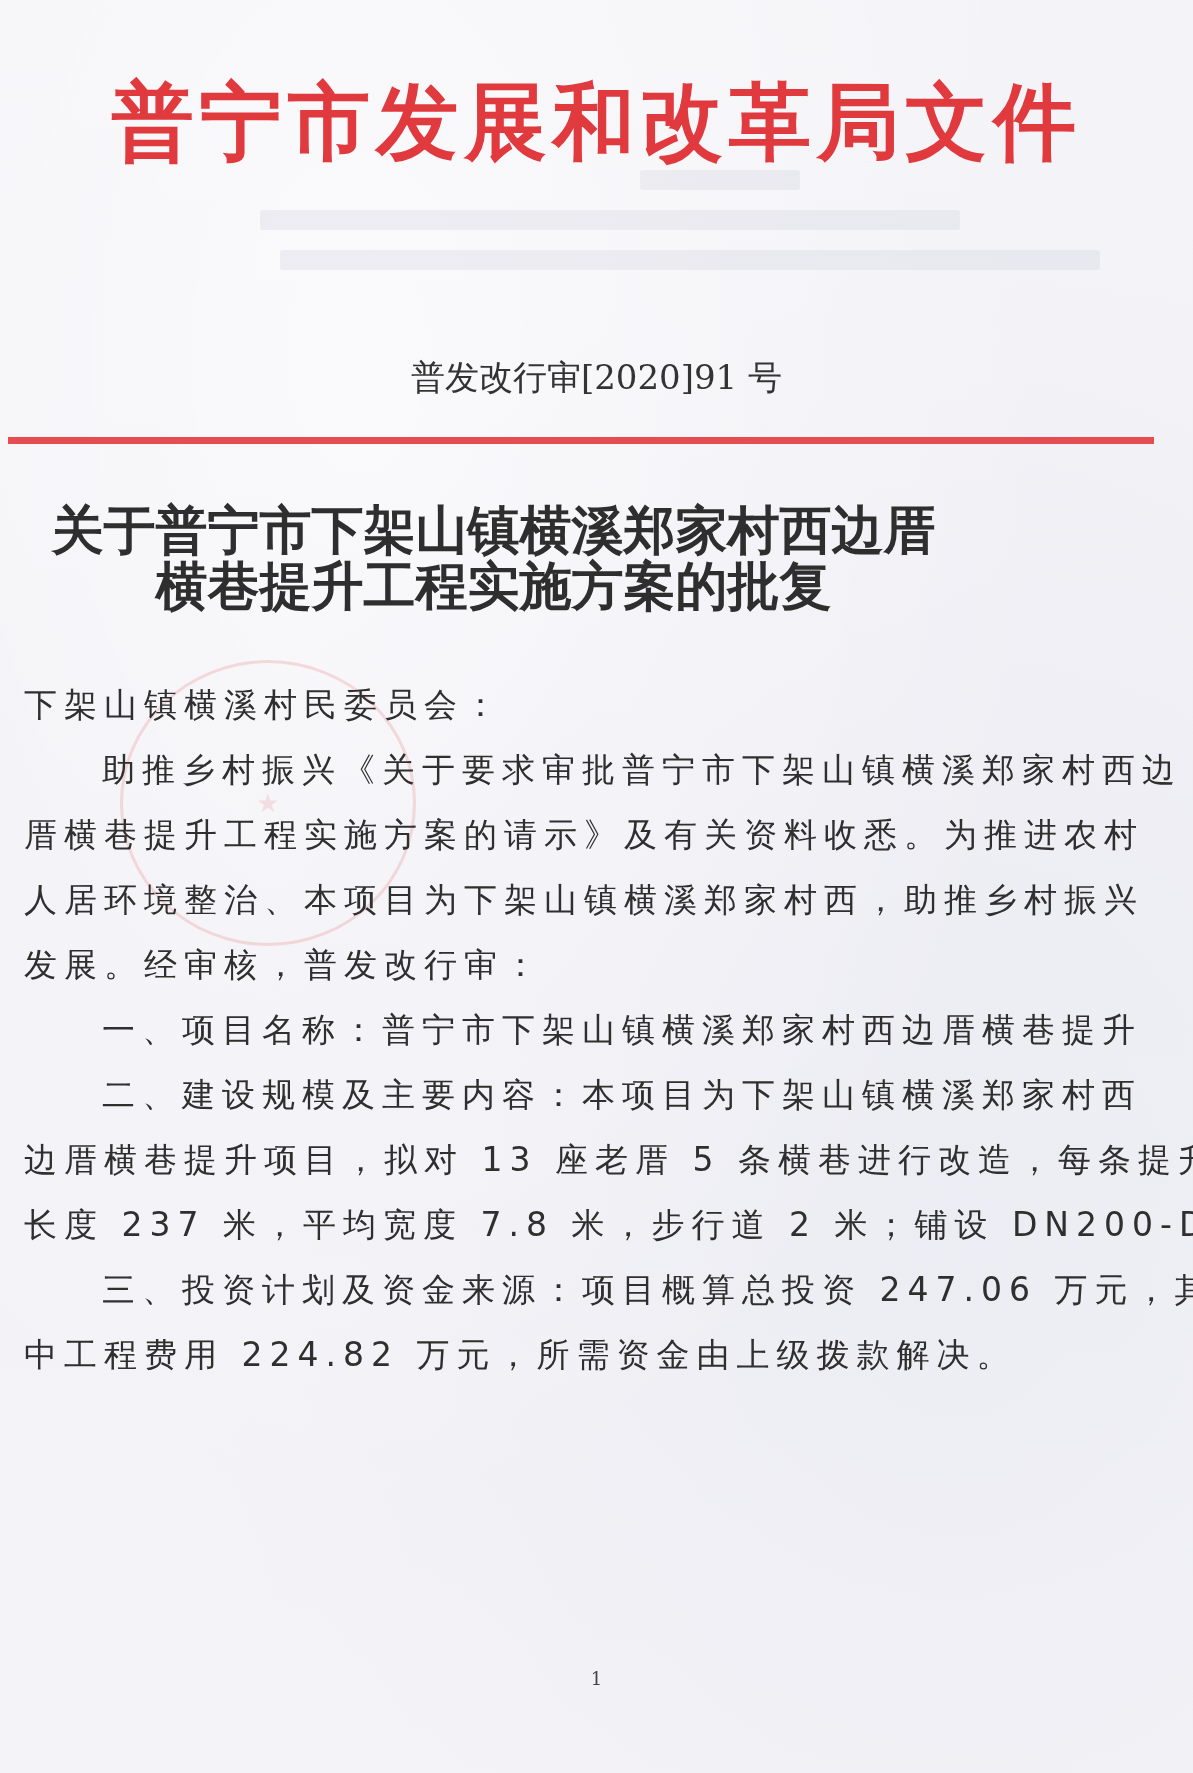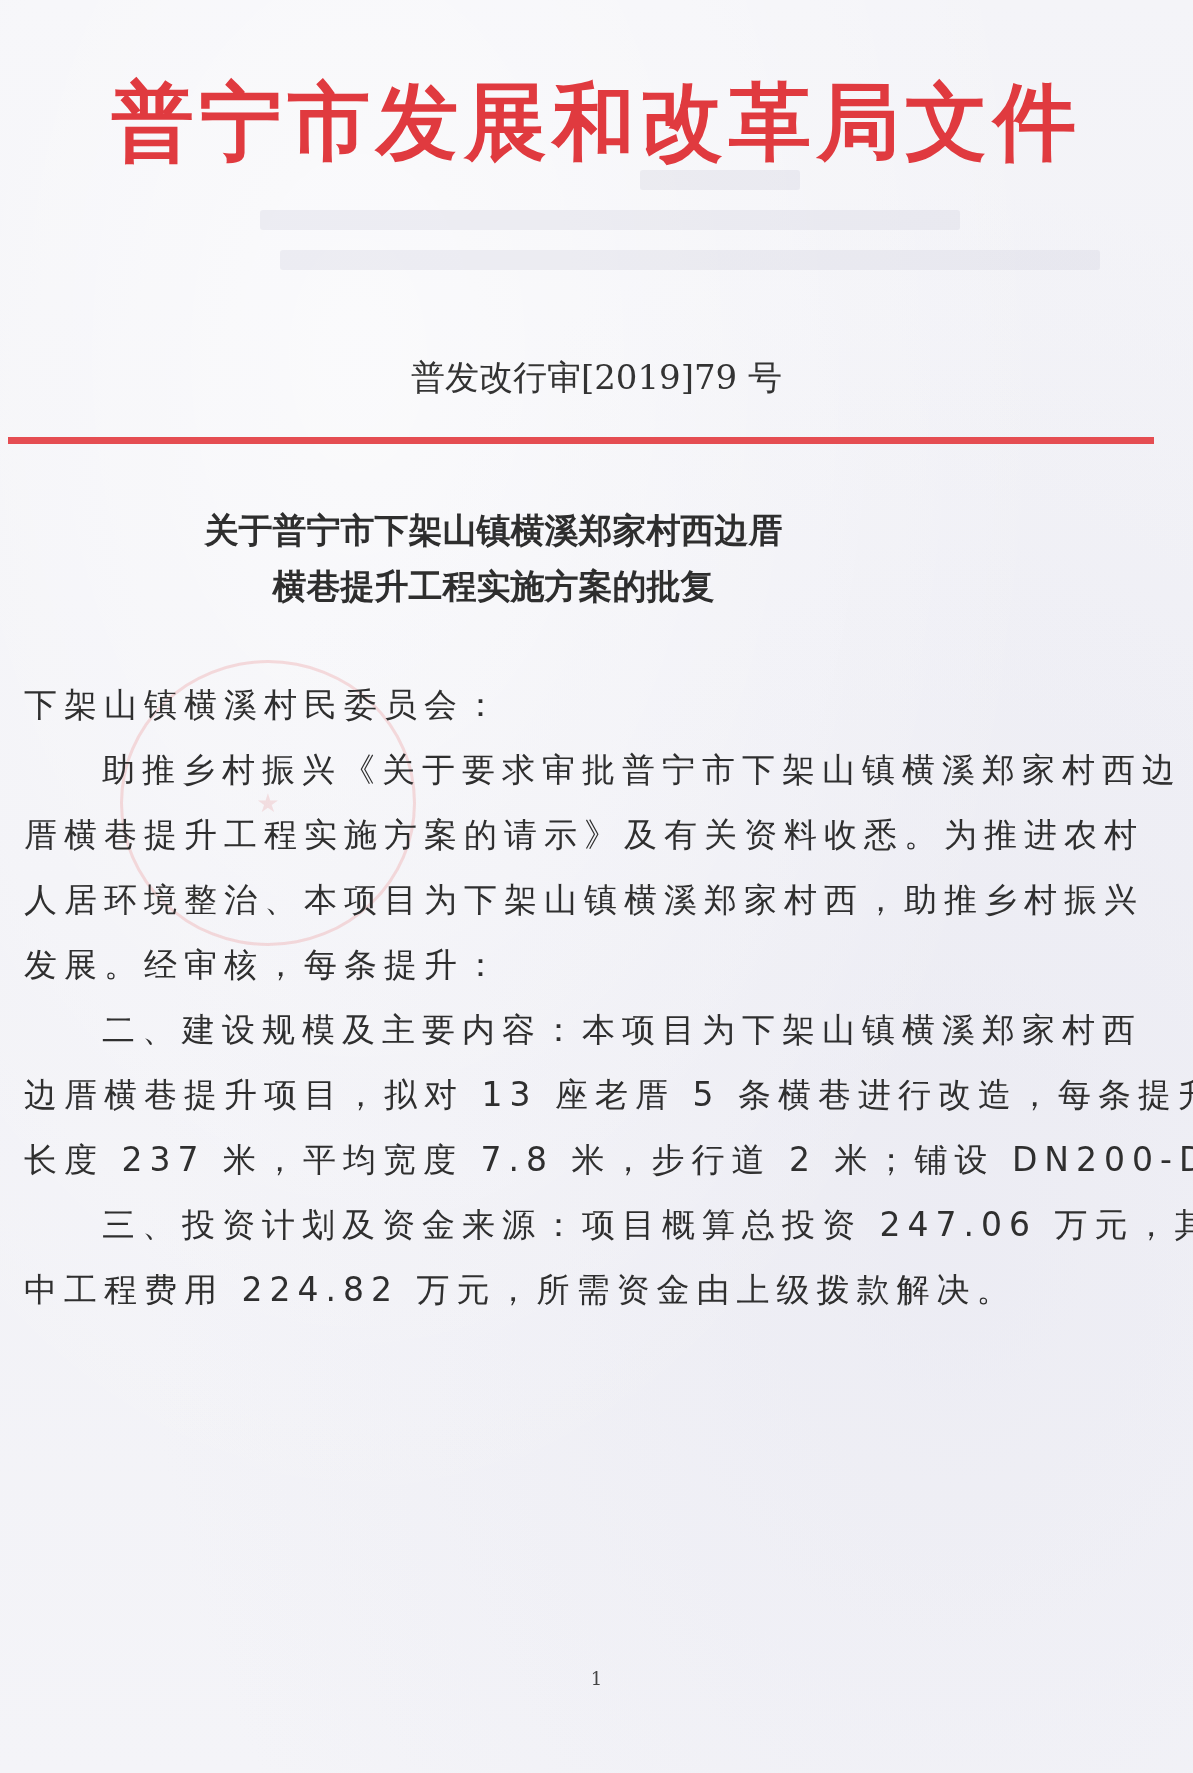--- a/index.html
+++ b/index.html
@@ -60,21 +60,21 @@
       z-index: 2;
     }
     .doc-title {
       position: absolute;
       left: 0;
       top: 502px;
       width: 987px;
       text-align: center;
       font-family: "DejaVu Sans", "Liberation Sans", sans-serif;
       font-weight: bold;
-      font-size: 34px;
+      font-size: 52px;
       line-height: 56px;
       color: #2e2e2e;
       z-index: 2;
     }
     .doc-title .line {
       display: block;
     }
     .body-text {
       position: absolute;
       left: 24px;
@@ -150,35 +150,36 @@
   <div class="ghost-line" style="left:260px; top:40px; width:700px;"></div>
   <div class="ghost-line" style="left:280px; top:80px; width:820px;"></div>
 </div>
 
 <div class="seal">
   <div class="seal-inner">★</div>
 </div>
 
 <div class="masthead">普宁市发展和改革局文件</div>
 
-<div class="doc-number">普发改行审[2019]79 号</div>
+<div class="doc-number">普发改行审[2020]91 号</div>
 
 <div class="red-rule"></div>
 
 <div class="doc-title">
   <span class="line">关于普宁市下架山镇横溪郑家村西边厝</span>
   <span class="line">横巷提升工程实施方案的批复</span>
 </div>
 
 <div class="body-text">
   <span class="line">下架山镇横溪村民委员会：</span>
   <span class="line indent">助推乡村振兴《关于要求审批普宁市下架山镇横溪郑家村西边</span>
   <span class="line">厝横巷提升工程实施方案的请示》及有关资料收悉。为推进农村</span>
   <span class="line">人居环境整治、本项目为下架山镇横溪郑家村西，助推乡村振兴</span>
-  <span class="line">发展。经审核，每条提升：</span>
+  <span class="line">发展。经审核，普发改行审：</span>
+  <span class="line indent">一、项目名称：普宁市下架山镇横溪郑家村西边厝横巷提升</span>
   <span class="line indent">二、建设规模及主要内容：本项目为下架山镇横溪郑家村西</span>
   <span class="line">边厝横巷提升项目，拟对 13 座老厝 5 条横巷进行改造，每条提升</span>
   <span class="line">长度 237 米，平均宽度 7.8 米，步行道 2 米；铺设 DN200-DN300</span>
   <span class="line indent">三、投资计划及资金来源：项目概算总投资 247.06 万元，其</span>
   <span class="line">中工程费用 224.82 万元，所需资金由上级拨款解决。</span>
 </div>
 
 <div class="page-number">1</div>
 
 </body></html>

